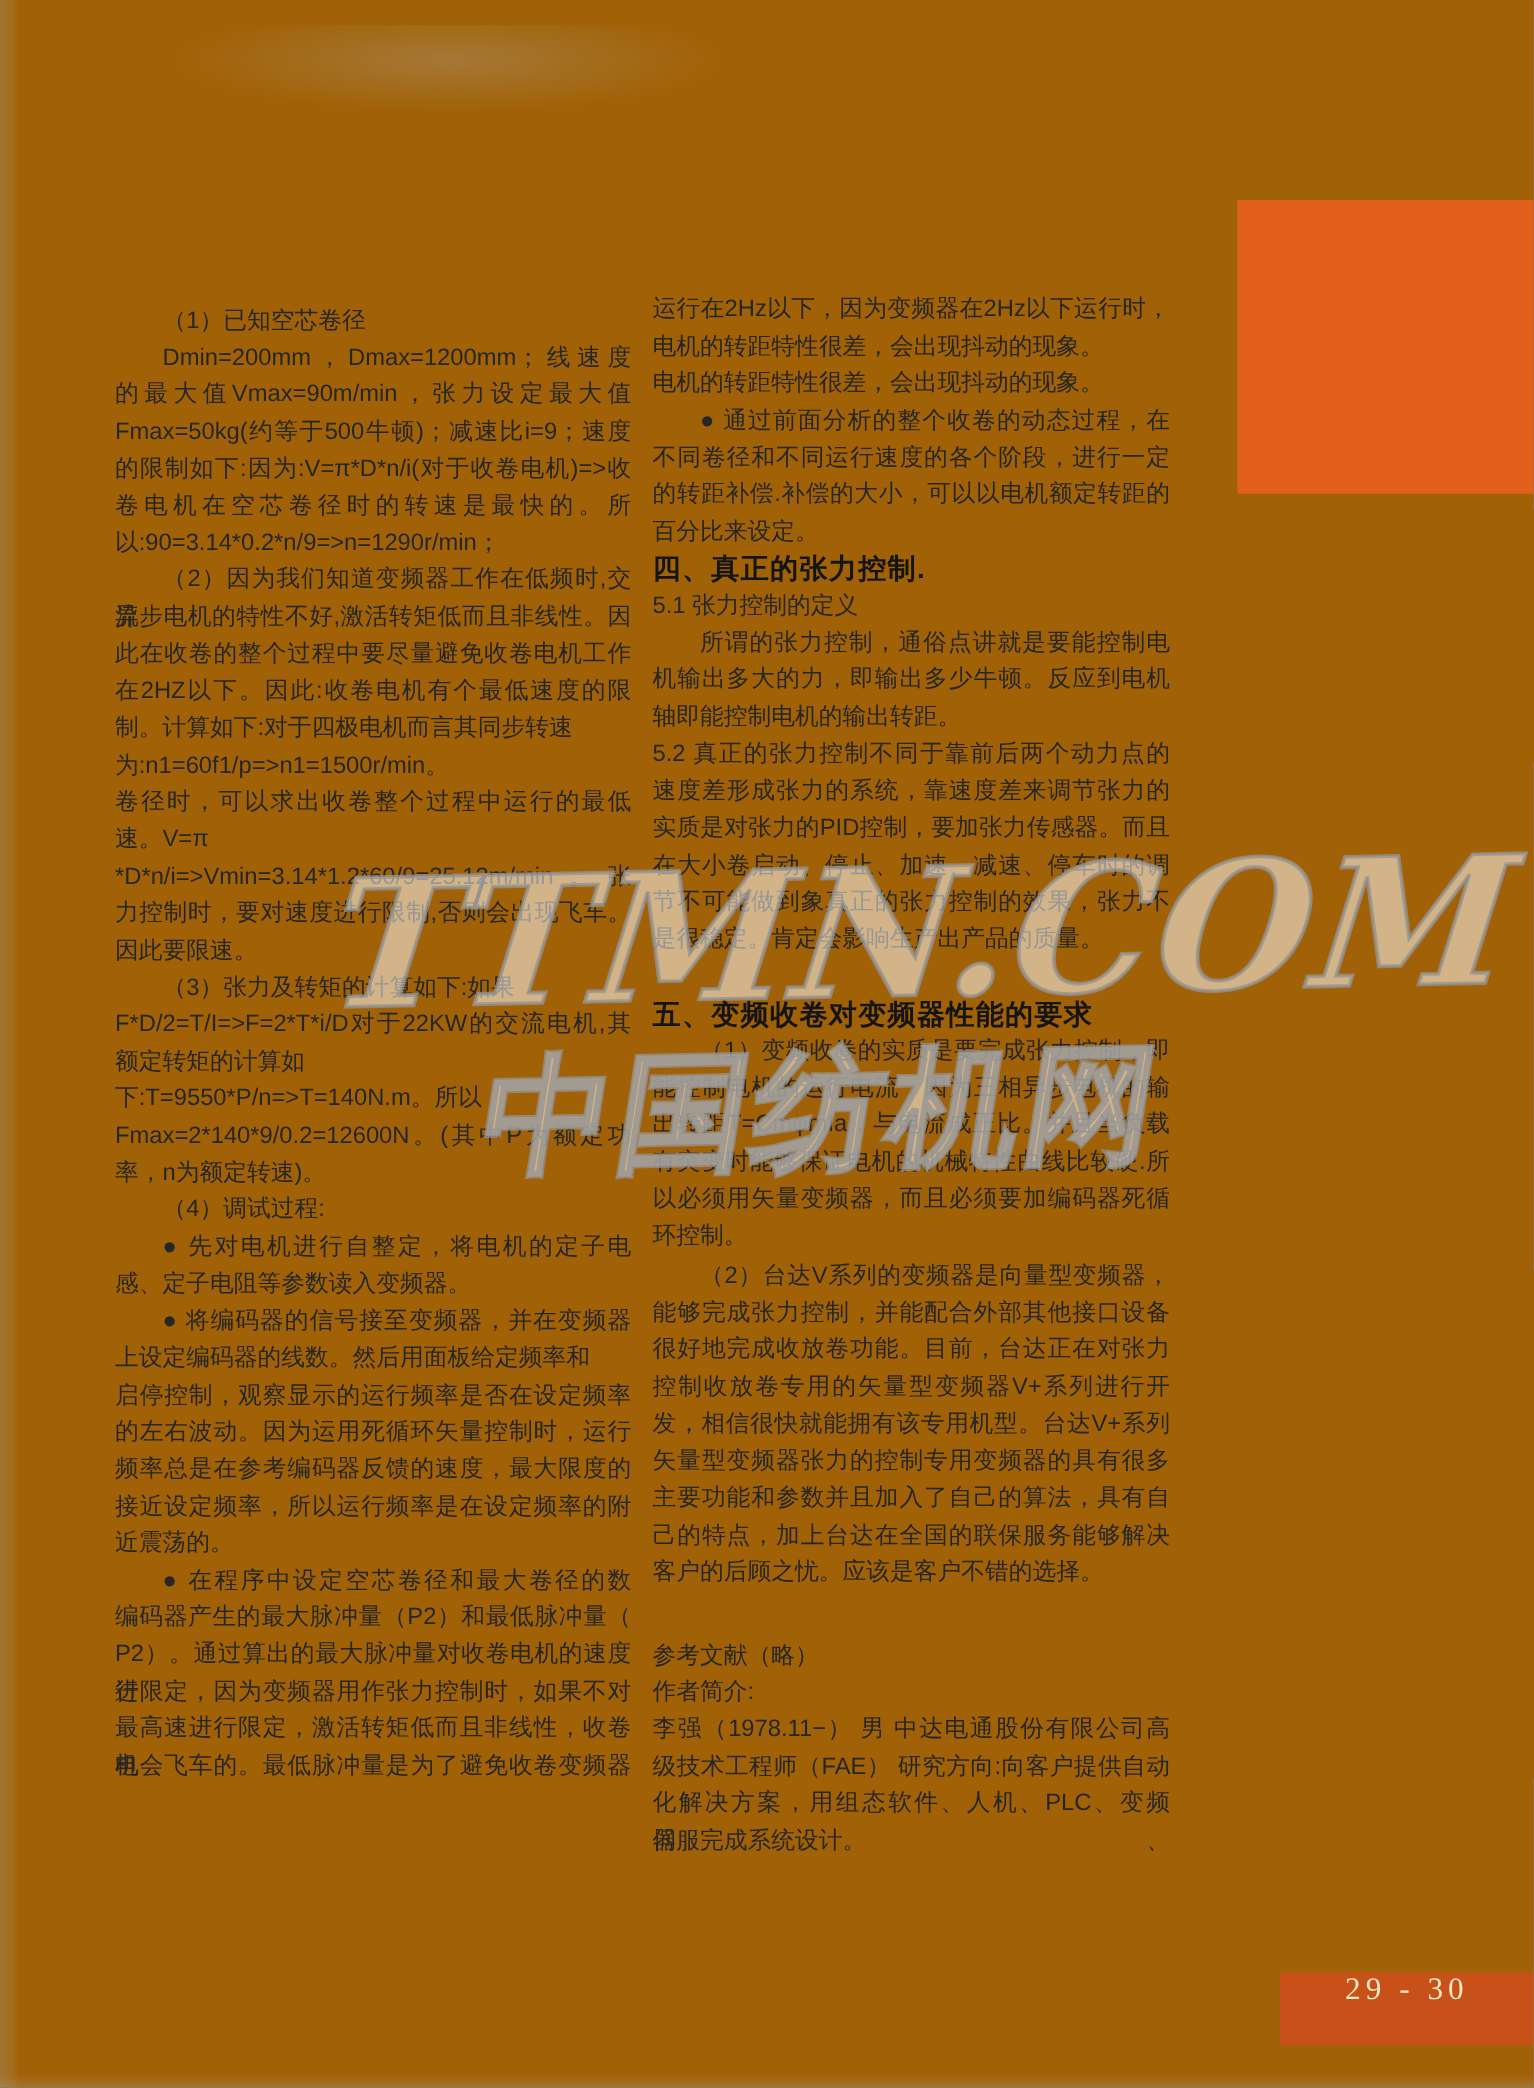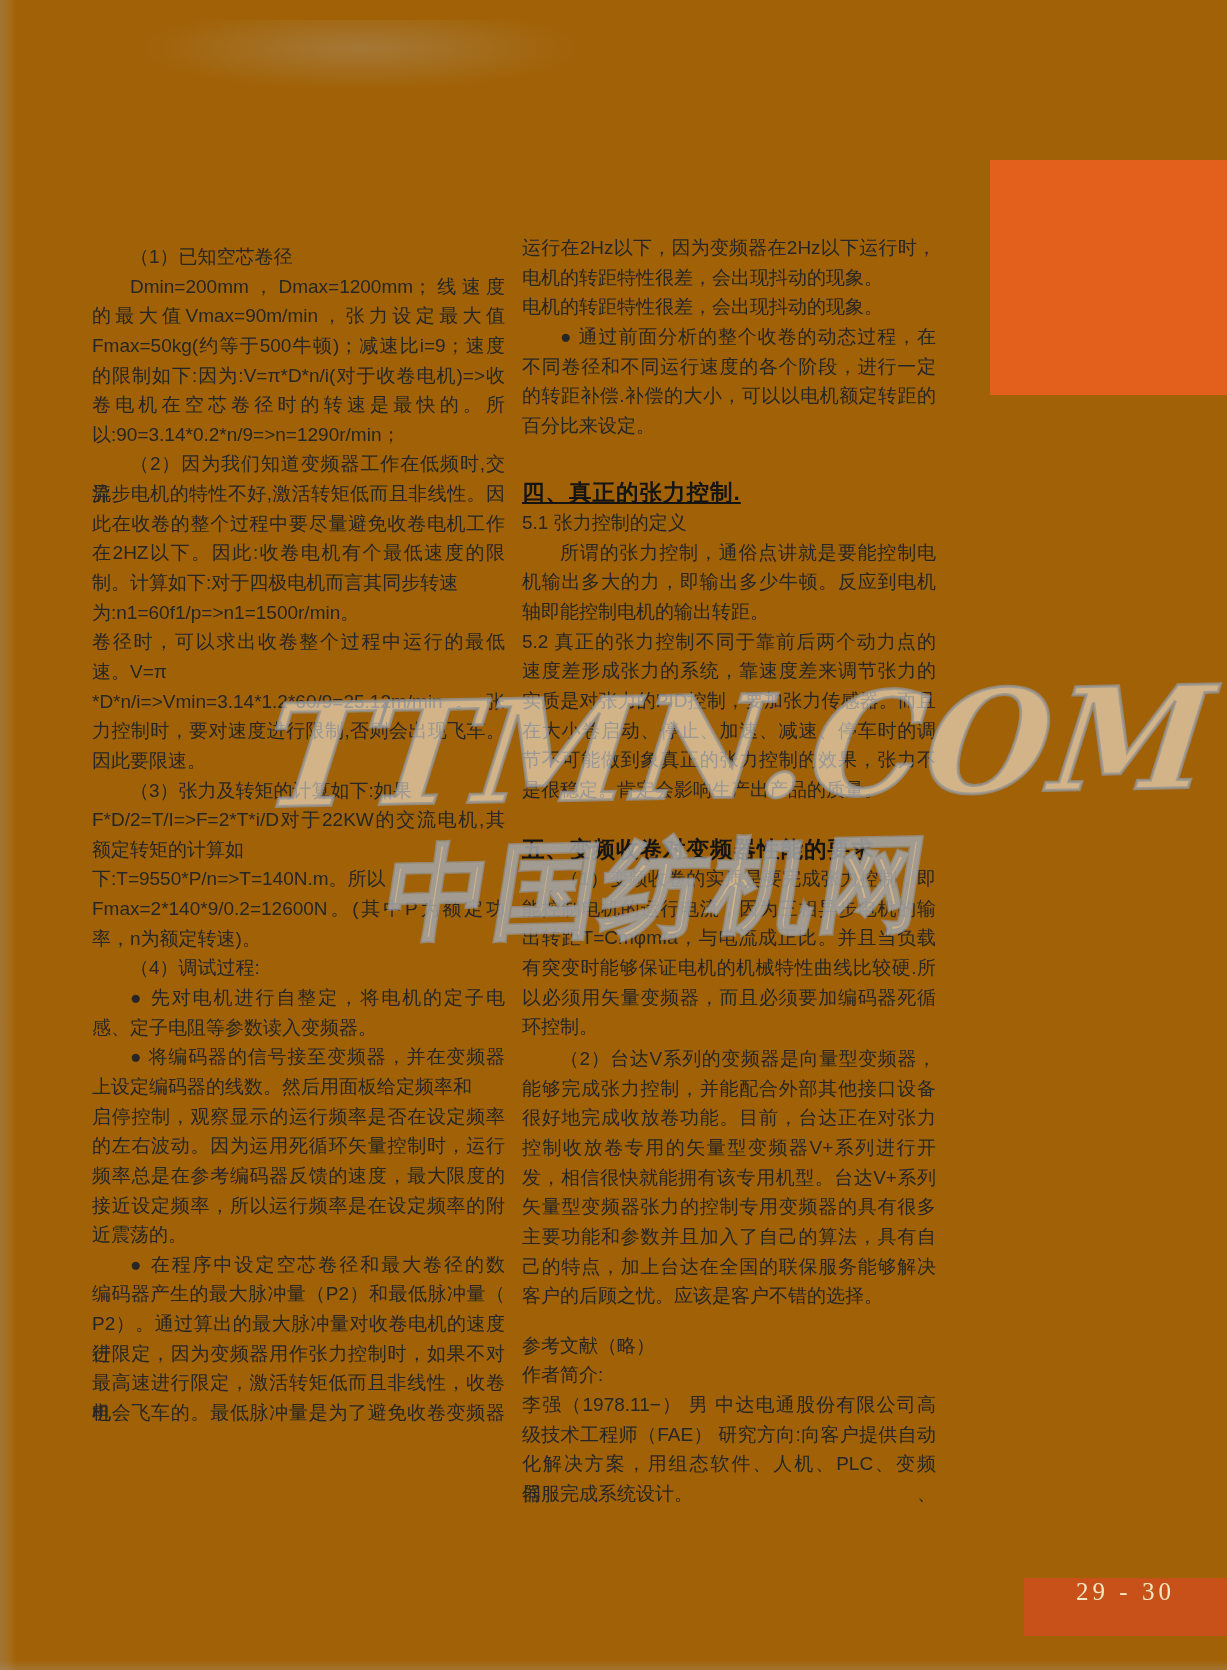--- a/index.html
+++ b/index.html
@@ -100,21 +100,21 @@
       <div class="line just">机会飞车的。最低脉冲量是为了避免收卷变频器</div>
     </div>
   <div class="col col-right">
       <div class="line just">运行在2Hz以下，因为变频器在2Hz以下运行时，</div>
       <div class="line">电机的转距特性很差，会出现抖动的现象。</div>
       <div class="line">电机的转距特性很差，会出现抖动的现象。</div>
       <div class="line ind just">● 通过前面分析的整个收卷的动态过程，在</div>
       <div class="line just">不同卷径和不同运行速度的各个阶段，进行一定</div>
       <div class="line just">的转距补偿.补偿的大小，可以以电机额定转距的</div>
       <div class="line">百分比来设定。</div>
-      <div class="line head" style="margin-top: 38px; text-decoration: underline;">四、真正的张力控制.</div>
+      <div class="line head" style="">四、真正的张力控制.</div>
       <div class="line">5.1 张力控制的定义</div>
       <div class="line ind just">所谓的张力控制，通俗点讲就是要能控制电</div>
       <div class="line just">机输出多大的力，即输出多少牛顿。反应到电机</div>
       <div class="line">轴即能控制电机的输出转距。</div>
       <div class="line just">5.2 真正的张力控制不同于靠前后两个动力点的</div>
       <div class="line just">速度差形成张力的系统，靠速度差来调节张力的</div>
       <div class="line just">实质是对张力的PID控制，要加张力传感器。而且</div>
       <div class="line just">在大小卷启动、停止、加速、减速、停车时的调</div>
       <div class="line just">节不可能做到象真正的张力控制的效果，张力不</div>
       <div class="line">是很稳定。肯定会影响生产出产品的质量。</div>
@@ -127,21 +127,21 @@
       <div class="line">环控制。</div>
       <div class="line ind just" style="margin-top: 2px;">（2）台达V系列的变频器是向量型变频器，</div>
       <div class="line just">能够完成张力控制，并能配合外部其他接口设备</div>
       <div class="line just">很好地完成收放卷功能。目前，台达正在对张力</div>
       <div class="line just">控制收放卷专用的矢量型变频器V+系列进行开</div>
       <div class="line just">发，相信很快就能拥有该专用机型。台达V+系列</div>
       <div class="line just">矢量型变频器张力的控制专用变频器的具有很多</div>
       <div class="line just">主要功能和参数并且加入了自己的算法，具有自</div>
       <div class="line just">己的特点，加上台达在全国的联保服务能够解决</div>
       <div class="line">客户的后顾之忧。应该是客户不错的选择。</div>
-      <div class="line" style="margin-top: 20px;">参考文献（略）</div>
+      <div class="line" style="margin-top: 37px;">参考文献（略）</div>
       <div class="line">作者简介:</div>
       <div class="line just">李强（1978.11−） 男  中达电通股份有限公司高</div>
       <div class="line just">级技术工程师（FAE） 研究方向:向客户提供自动</div>
       <div class="line just">化解决方案，用组态软件、人机、PLC、变频器、</div>
       <div class="line">伺服完成系统设计。</div>
     </div>
 
   <div class="wm wm-en">TTMN.COM</div>
   <div class="wm wm-cn">中国纺机网</div>
 

